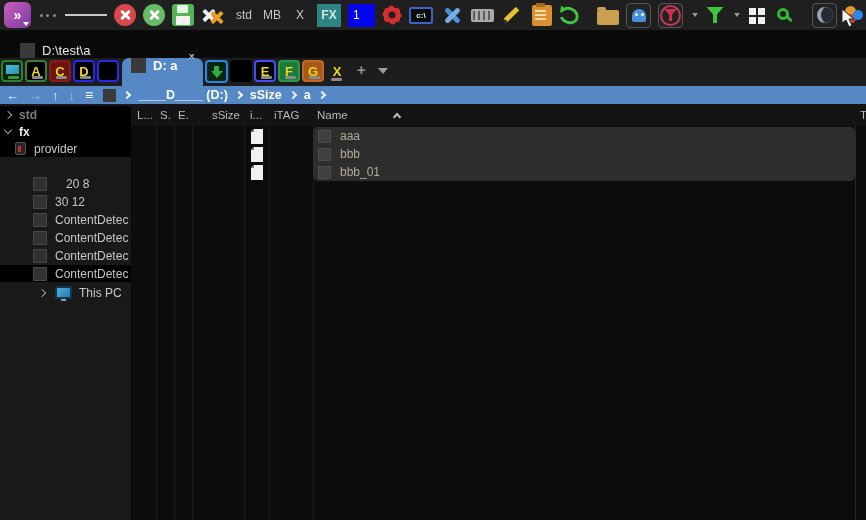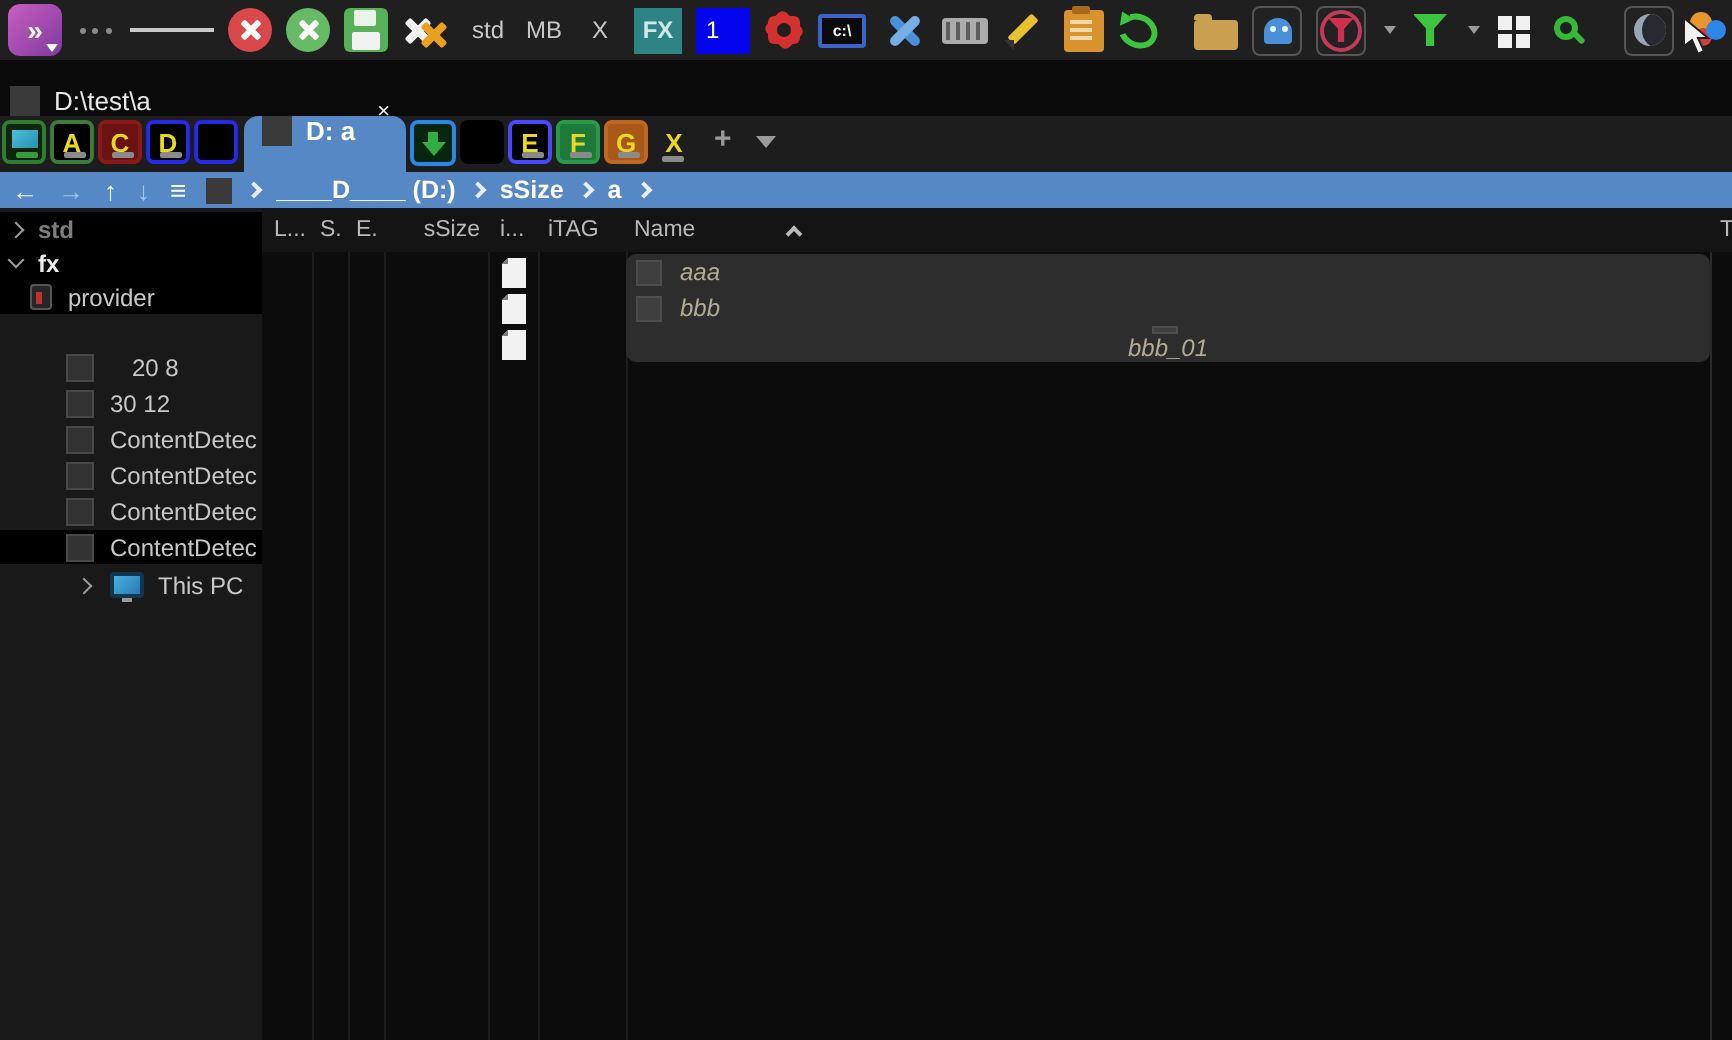--- a/index.html
+++ b/index.html
@@ -101,21 +101,21 @@
   .moon::after { content:""; position:absolute; left:4px; top:-1px; width:16px; height:18px; border-radius:50%; background:#262b33; }
 
   .dots3 { width:20px; height:20px; position:relative; }
   .dots3 i { position:absolute; border-radius:50%; }
   .dots3 .d1 { width:11px; height:11px; background:#e8962e; left:1px; top:1px; }
   .dots3 .d2 { width:9px; height:9px; background:#d04040; left:3px; top:9px; }
   .dots3 .d3 { width:10px; height:10px; background:#2e86e8; left:9px; top:5px; }
 
   
   .addressbar { position:absolute; top:30px; left:0; width:866px; height:40px; background:#0a0a0a;
-                display:flex; align-items:center; gap:7px; padding:0 5px; }
+                display:flex; align-items:center; gap:7px; padding:0 20px; }
   .addr-sq { width:15px; height:15px; background:#3a3a3a; }
   .addr-text { color:#e8e8e8; font-size:13px; }
 
   
   .tabbar { position:absolute; top:58px; left:0; width:866px; height:28px; background:#1d1d1d;
             display:flex; align-items:flex-start; }
   .drive { width:22px; height:22px; margin:2px 1px 0 1px; border-radius:4px; background:#000; position:relative;
            display:flex; align-items:center; justify-content:center; color:#e8d820; font-weight:bold; font-size:13px; }
   .drive::after { content:""; position:absolute; bottom:1px; left:5px; width:11px; height:3px; background:#8a8a8a; border-radius:1px; }
   .drive.mon { border:2px solid #2e7d32; background:#0d240f; }
@@ -186,21 +186,21 @@
   
   .filepanel { position:absolute; left:131px; top:0; width:735px; height:416px; background:#0c0c0c; overflow:hidden; }
   .gridline { position:absolute; top:0; bottom:0; width:1px; background:#1d1d1d; }
   .fp-header { position:absolute; left:0; top:0; width:735px; height:22px; background:#141414; }
   .fp-header .hd { position:absolute; top:0; height:22px; display:flex; align-items:center;
                    color:#b9b9b9; font-size:11.5px; }
   .sort-up { width:6px; height:6px; border-left:2px solid #b9b9b9; border-top:2px solid #b9b9b9;
              transform:rotate(45deg); margin-left:46px; margin-top:3px; }
   .hd-T { color:#c0b49e; }
 
-  .rows-band { position:absolute; left:182px; top:23px; width:542px; height:54px; background:#2d2d2d; border-radius:5px;font-style:italic; }
+  .rows-band { position:absolute; left:182px; top:23px; width:542px; height:54px; background:#2d2d2d; border-radius:5px; }
   .frow { position:absolute; left:0; width:542px; height:18px; display:flex; align-items:center; }
   .frow .fsq { width:13px; height:13px; background:#3f3f3f; border:1px solid #4d4d4d; margin:0 9px 0 5px; }
   .frow .fname { color:#b4ab97; font-size:12px; }
 
   .doc-icon { position:absolute; left:120px; width:12px; height:15px; background:#f2f2f2;
               clip-path:polygon(3px 0,100% 0,100% 100%,0 100%,0 3px); }
   .doc-icon::after { content:""; position:absolute; left:0; top:0; width:3px; height:3px; background:#7a7a7a; }
 
   
   .cursor { position:absolute; left:841px; top:8px; z-index:50; }
@@ -404,21 +404,21 @@
 
       <div class="rows-band">
         <div class="frow" style="top:0;">
           <span class="fsq"></span>
           <span class="fname">aaa</span>
         </div>
         <div class="frow" style="top:18px;">
           <span class="fsq"></span>
           <span class="fname">bbb</span>
         </div>
-        <div class="frow" style="top:36px;flex-direction:column;">
+        <div class="frow" style="top:36px;">
           <span class="fsq"></span>
           <span class="fname">bbb_01</span>
         </div>
       </div>
     </div>
   </div>
 
   <div class="cursor">
     <svg width="16" height="20" viewBox="0 0 16 20">
       <path d="M1,1 L1,15 L5,12 L8,19 L11,17.5 L8,11 L13,11 Z" fill="#f2f2f2" stroke="#222" stroke-width="1"></path>

